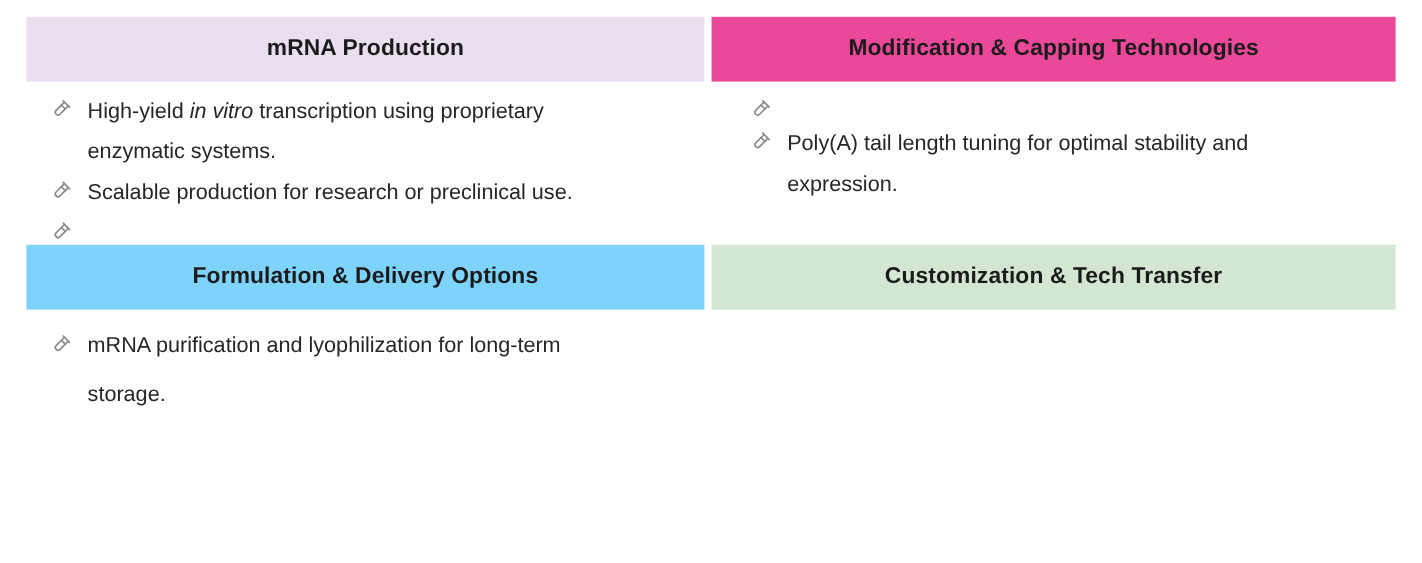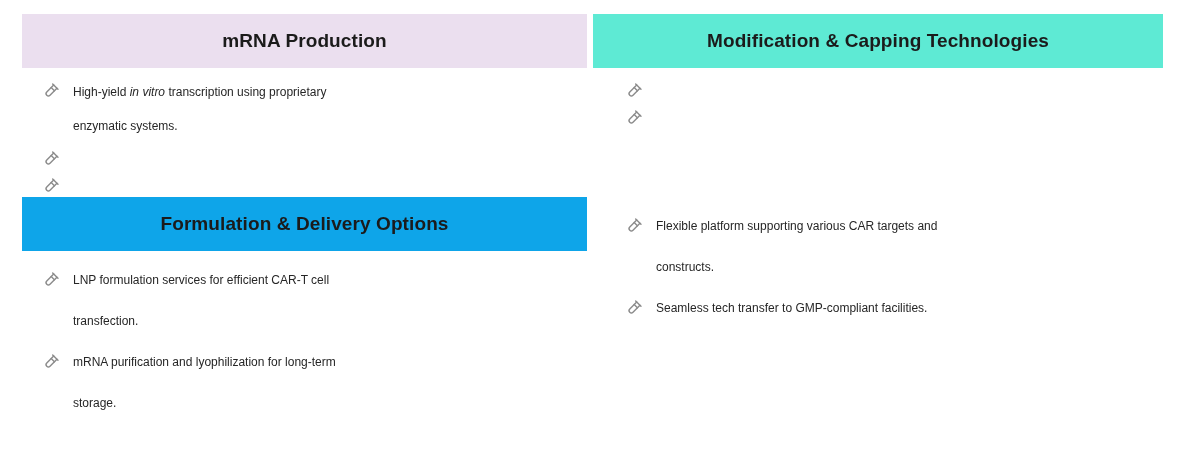--- a/index.html
+++ b/index.html
@@ -43,21 +43,21 @@
   li.bullet { display: flex; align-items: flex-start; }
   .bullet-icon {
     flex: 0 0 auto;
     width: 21px;
     height: 21px;
     margin: 6px 12px 0 0;
     color: #8b8b8b;
   }
   .bullet-text {
     margin: 0;
-    font-size: 12px;
+    font-size: 18px;
     line-height: 34px;
     color: #262626;
     white-space: pre-line;
   }
   .row-bottom .bullet-text { line-height: 41px; }
   .row-bottom ul.content { padding-top: 9px; }
   .row-bottom .bullet-icon { margin-top: 10px; }
   .it { font-style: italic; }
   .defs { position: absolute; width: 0; height: 0; overflow: hidden; }
 </style>
@@ -88,81 +88,65 @@
           <svg class="bullet-icon" viewBox="0 0 24 24">
               <use href="#tube"></use>
             </svg>
           <p class="bullet-text"><span>High-yield </span><span class="it">in vitro</span><span> transcription using proprietary
 enzymatic systems.</span></p>
         </li>
         <li class="bullet">
           <svg class="bullet-icon" viewBox="0 0 24 24">
               <use href="#tube"></use>
             </svg>
+          <p class="bullet-text">Scalable production for research or preclinical use.</p>
         </li>
         <li class="bullet">
           <svg class="bullet-icon" viewBox="0 0 24 24">
               <use href="#tube"></use>
             </svg>
         </li>
       </ul>
     </section>
 
     <section class="cell">
-      <header class="cell-header" style="background-color: #5eead4;">
+      <header class="cell-header" style="background-color: #ec4899;">
         <h2>Modification &amp; Capping Technologies</h2>
       </header>
       <ul class="content">
         <li class="bullet">
           <svg class="bullet-icon" viewBox="0 0 24 24">
               <use href="#tube"></use>
             </svg>
         </li>
         <li class="bullet">
           <svg class="bullet-icon" viewBox="0 0 24 24">
               <use href="#tube"></use>
             </svg>
+          <p class="bullet-text">Poly(A) tail length tuning for optimal stability and
+expression.</p>
         </li>
       </ul>
     </section>
 
     <section class="cell row-bottom">
-      <header class="cell-header" style="background-color: #0ea5e9;">
+      <header class="cell-header" style="background-color: #7dd3fc;">
         <h2>Formulation &amp; Delivery Options</h2>
       </header>
       <ul class="content">
-        <li class="bullet">
-          <svg class="bullet-icon" viewBox="0 0 24 24">
-              <use href="#tube"></use>
-            </svg>
-          <p class="bullet-text">LNP formulation services for efficient CAR-T cell
-transfection.</p>
-        </li>
         <li class="bullet">
           <svg class="bullet-icon" viewBox="0 0 24 24">
               <use href="#tube"></use>
             </svg>
           <p class="bullet-text">mRNA purification and lyophilization for long-term
 storage.</p>
         </li>
       </ul>
     </section>
 
     <section class="cell row-bottom">
-      <ul class="content">
-        <li class="bullet">
-          <svg class="bullet-icon" viewBox="0 0 24 24">
-              <use href="#tube"></use>
-            </svg>
-          <p class="bullet-text">Flexible platform supporting various CAR targets and
-constructs.</p>
-        </li>
-        <li class="bullet">
-          <svg class="bullet-icon" viewBox="0 0 24 24">
-              <use href="#tube"></use>
-            </svg>
-          <p class="bullet-text">Seamless tech transfer to GMP-compliant facilities.</p>
-        </li>
-      </ul>
+      <header class="cell-header" style="background-color: rgb(211, 230, 210);">
+        <h2>Customization &amp; Tech Transfer</h2>
+      </header>
     </section>
 
   </div>
 </div>
 
 </body></html>

